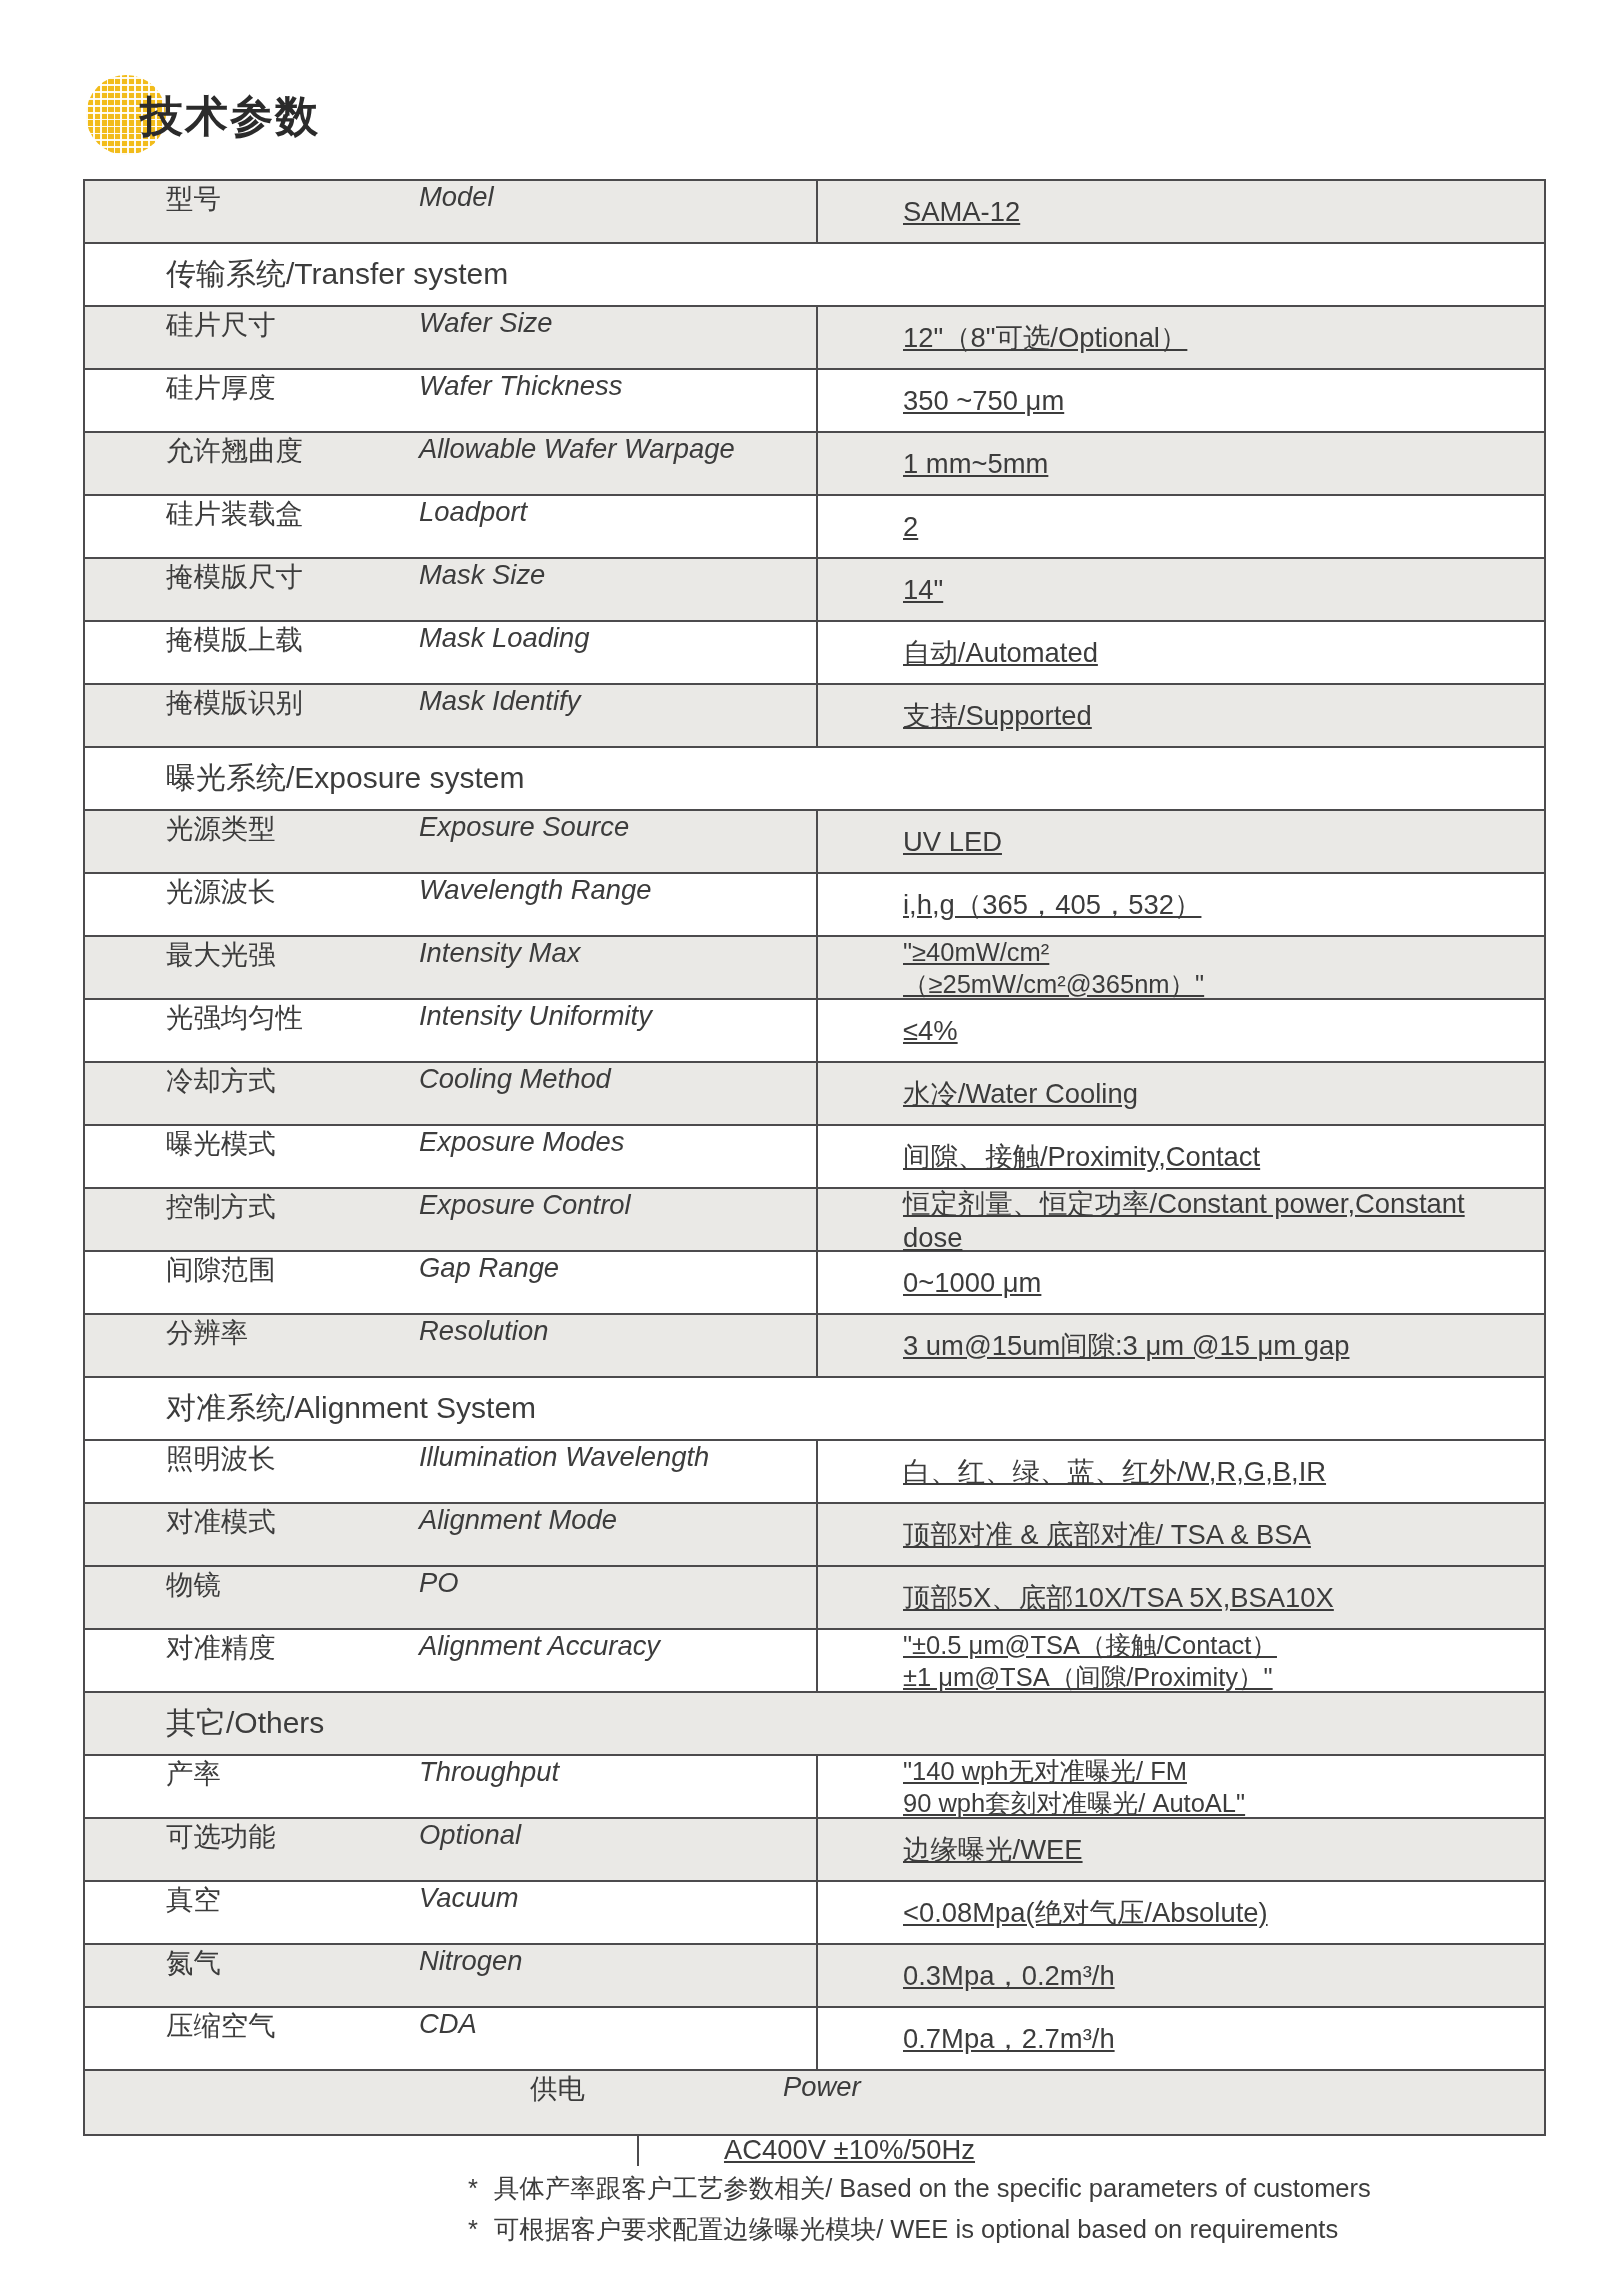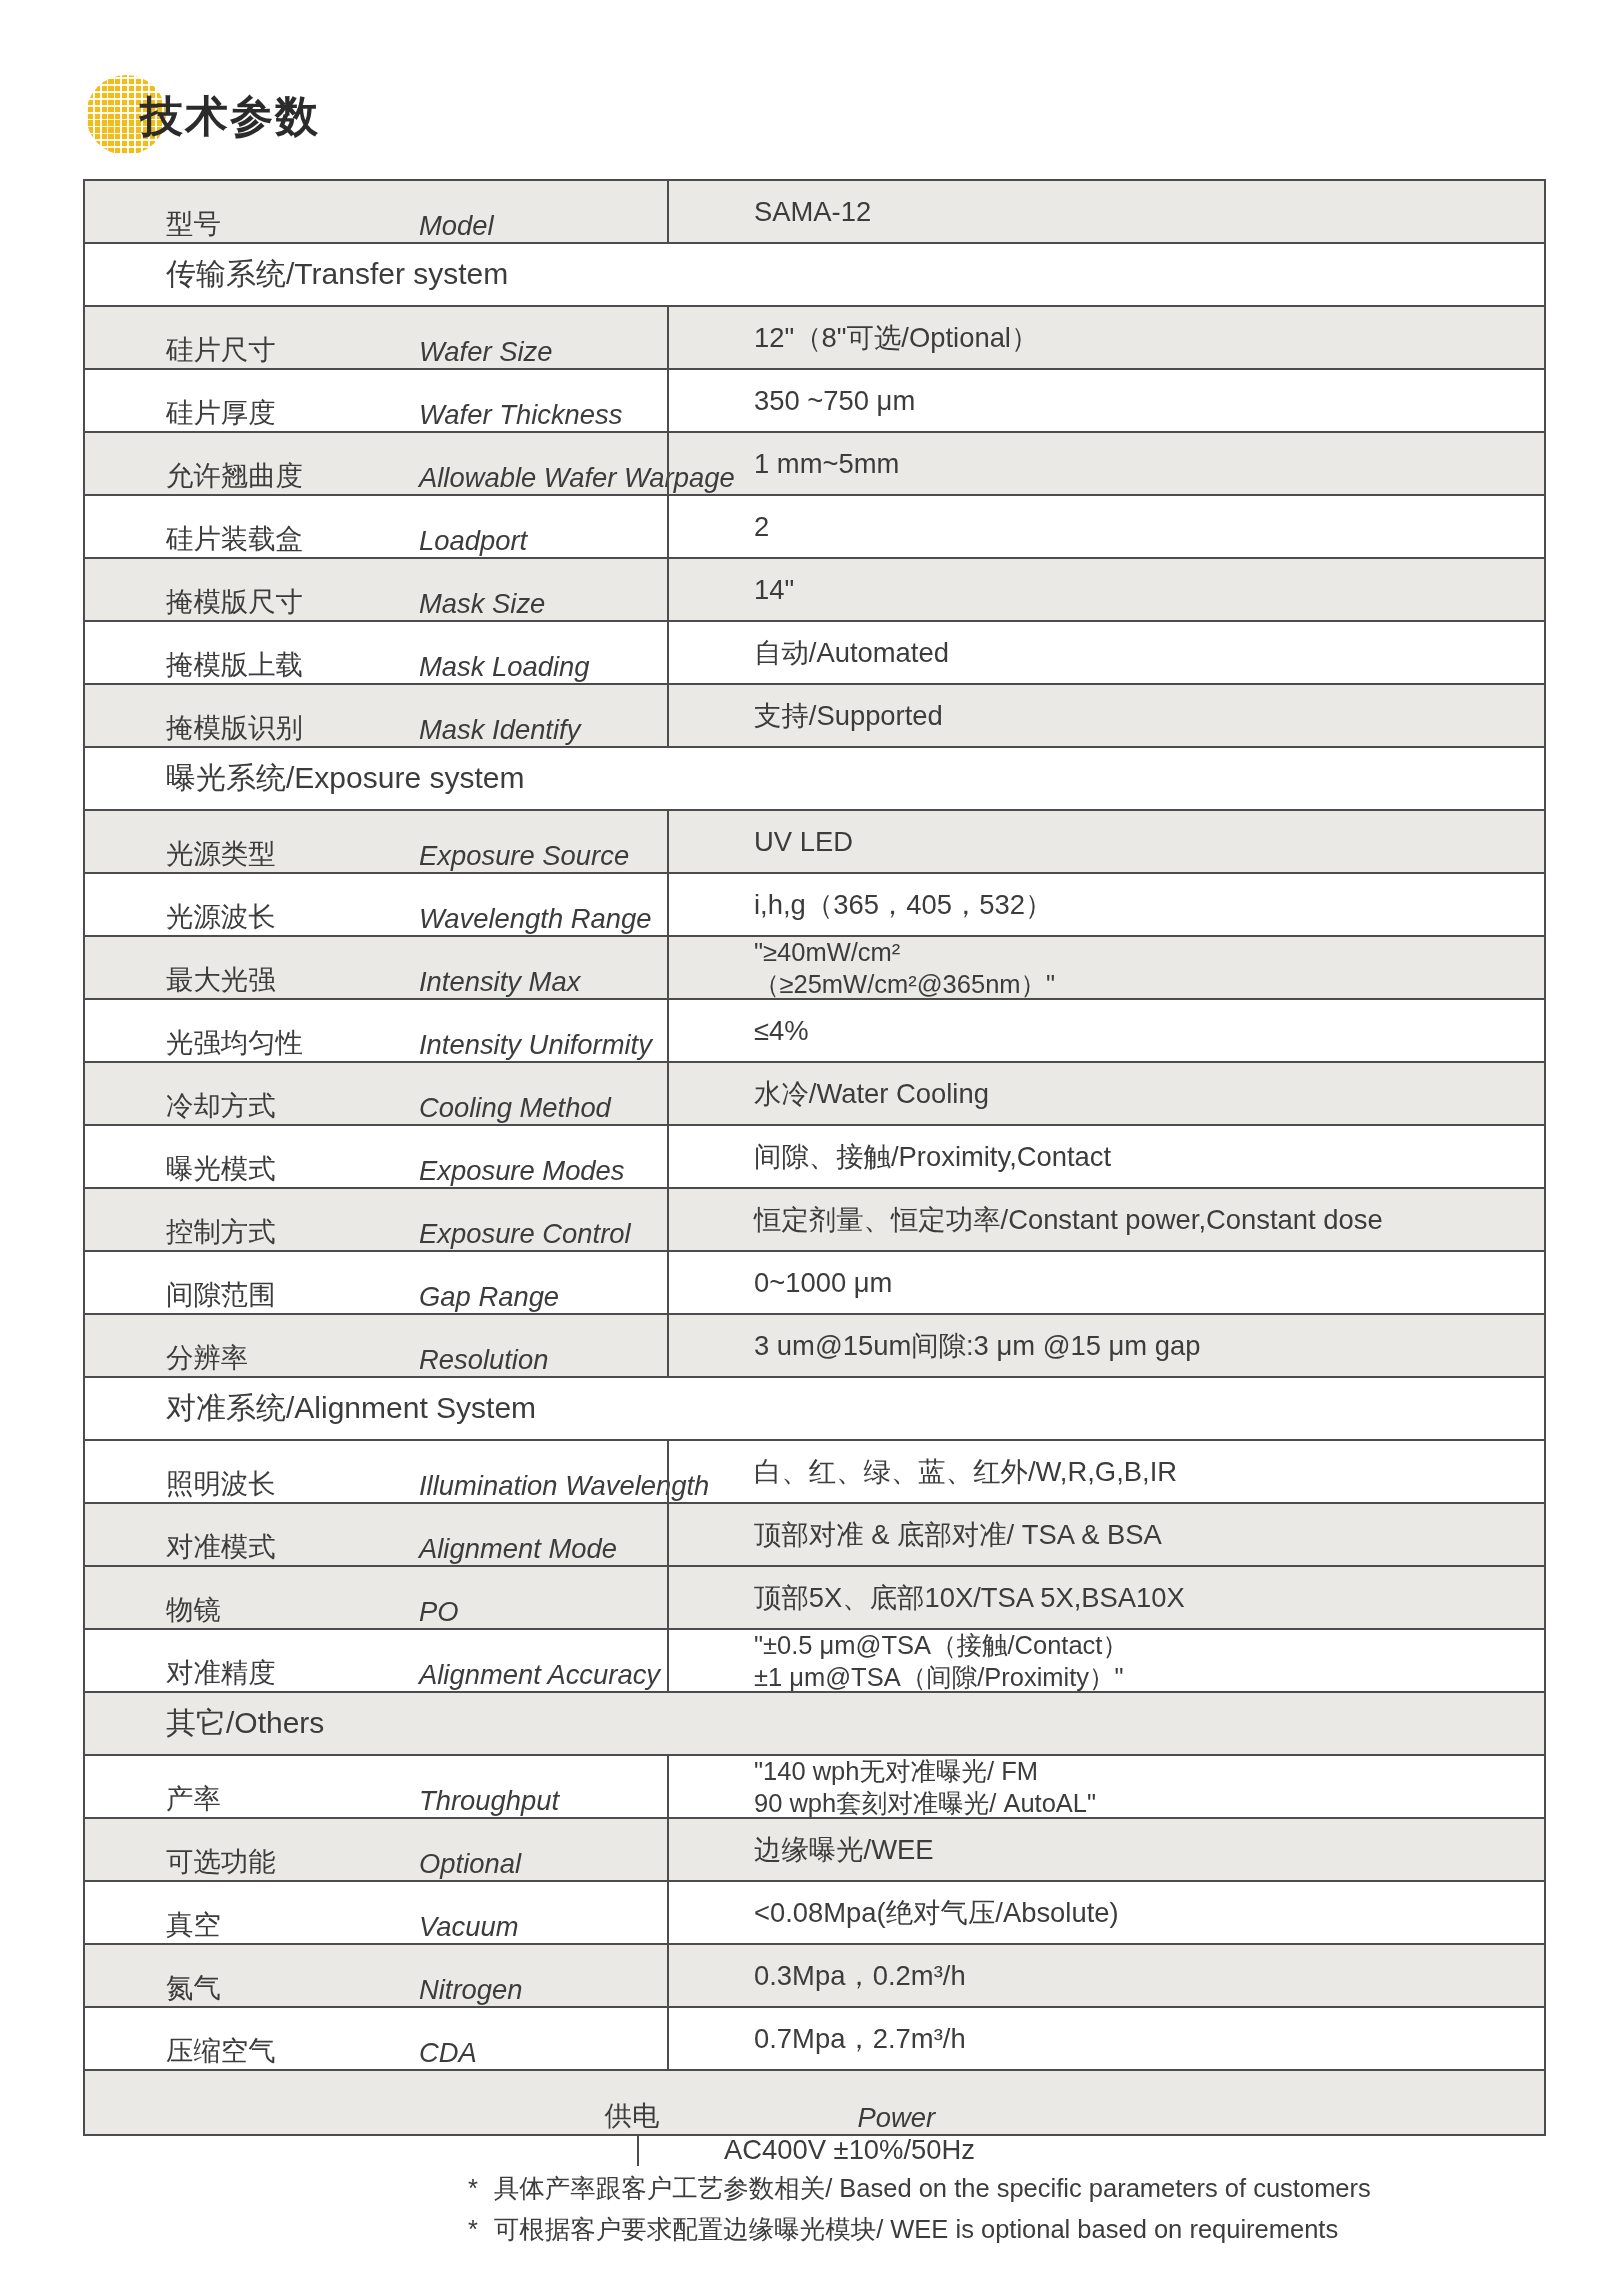--- a/index.html
+++ b/index.html
@@ -46,33 +46,34 @@
     height: 63px;
     display: flex; align-items: center;
     border-bottom: 2px solid var(--border);
     font-size: 27.4px;
   }
   .row:last-child { border-bottom: none; flex-direction: column; }
   .row.shade { background: var(--rowShade); }
   .row.section { padding-left: 81px; }
   .section-label { font-size: 30px; }
   .cell-labels {
-    width: 582px; height: 100%;
+    width: 731px; height: 100%;
     padding-left: 81px;
-    display: flex; align-items: flex-end;
+    display: flex; align-items: flex-start;
     flex-shrink: 0;
   }
   .label-zh { width: 253px; flex-shrink: 0; }
   .label-en { white-space: nowrap; font-style: italic; }
   .cell-value {
     flex: 1; height: 100%;
     display: flex; align-items: center;
     border-left: 2px solid var(--border);
     padding-left: 85px; padding-right: 17px;
     white-space: pre-line;
+    text-decoration: underline;
   }
   .cell-value.multiline { font-size: 25.5px; line-height: 32px; }
 
   
   .footnotes { position: absolute; left: 468px; top: 2168px; }
   .footnote { display: flex; font-size: 25.5px; line-height: 41px; }
   .footnote-marker { margin-right: 15.7px; }
 </style>
 </head>
 <body>

